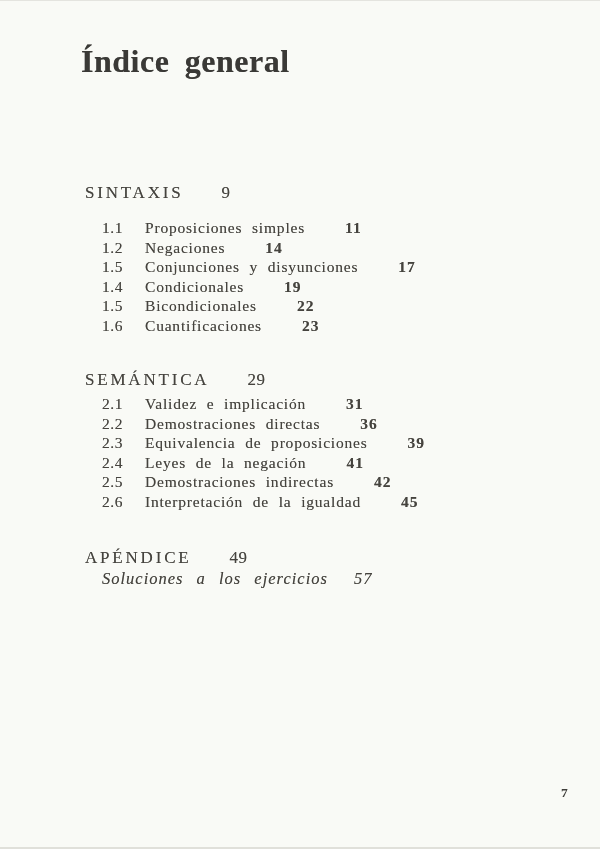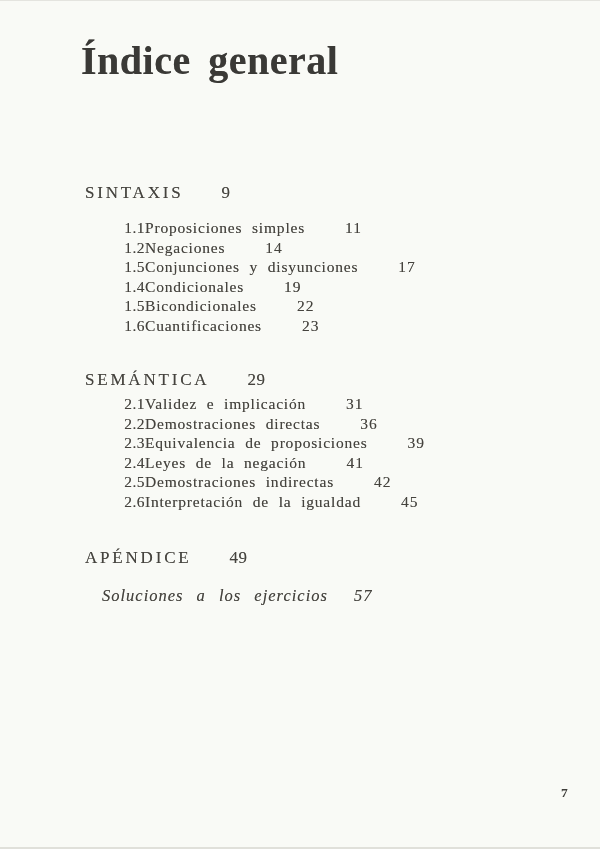--- a/index.html
+++ b/index.html
@@ -24,21 +24,21 @@
   .edge-bottom {
     position: absolute;
     bottom: 0; left: 0; right: 0;
     height: 2px;
     background: #e0e0da;
   }
   .content {
     padding: 39px 0 0 85px;
   }
   .doc-title {
-    font-size: 40px;
+    font-size: 32px;
     font-weight: bold;
     letter-spacing: 0.5px;
     word-spacing: 7px;
     line-height: 44px;
     margin-left: -4px;
     color: #3a3936;
     text-shadow: 0 0 0.5px rgba(58,57,54,0.55);
   }
   .toc-header {
     font-size: 17px;
@@ -66,32 +66,32 @@
     font-size: 15.5px;
     line-height: 19.5px;
     white-space: nowrap;
     color: #45433e;
     text-shadow: 0 0 0.4px rgba(69,67,62,0.5);
   }
   .toc-item .num {
     width: 43px;
     flex: 0 0 43px;
     letter-spacing: 0.5px;
-    text-align: right;
   }
   .toc-item .ttl {
     letter-spacing: 0.8px;
     word-spacing: 5px;
   }
   .toc-item .pg {
     margin-left: 40px;
     letter-spacing: 1px;
+    font-weight: bold;
   }
   .closing-line {
-    margin: 18px 0 0 17px;
+    margin: 1px 0 0 17px;
     font-size: 16.5px;
     font-style: italic;
     line-height: 20px;
     letter-spacing: 1px;
     word-spacing: 8px;
     color: #45433e;
     text-shadow: 0 0 0.4px rgba(69,67,62,0.5);
   }
   .closing-line .pg {
     margin-left: 26px;

